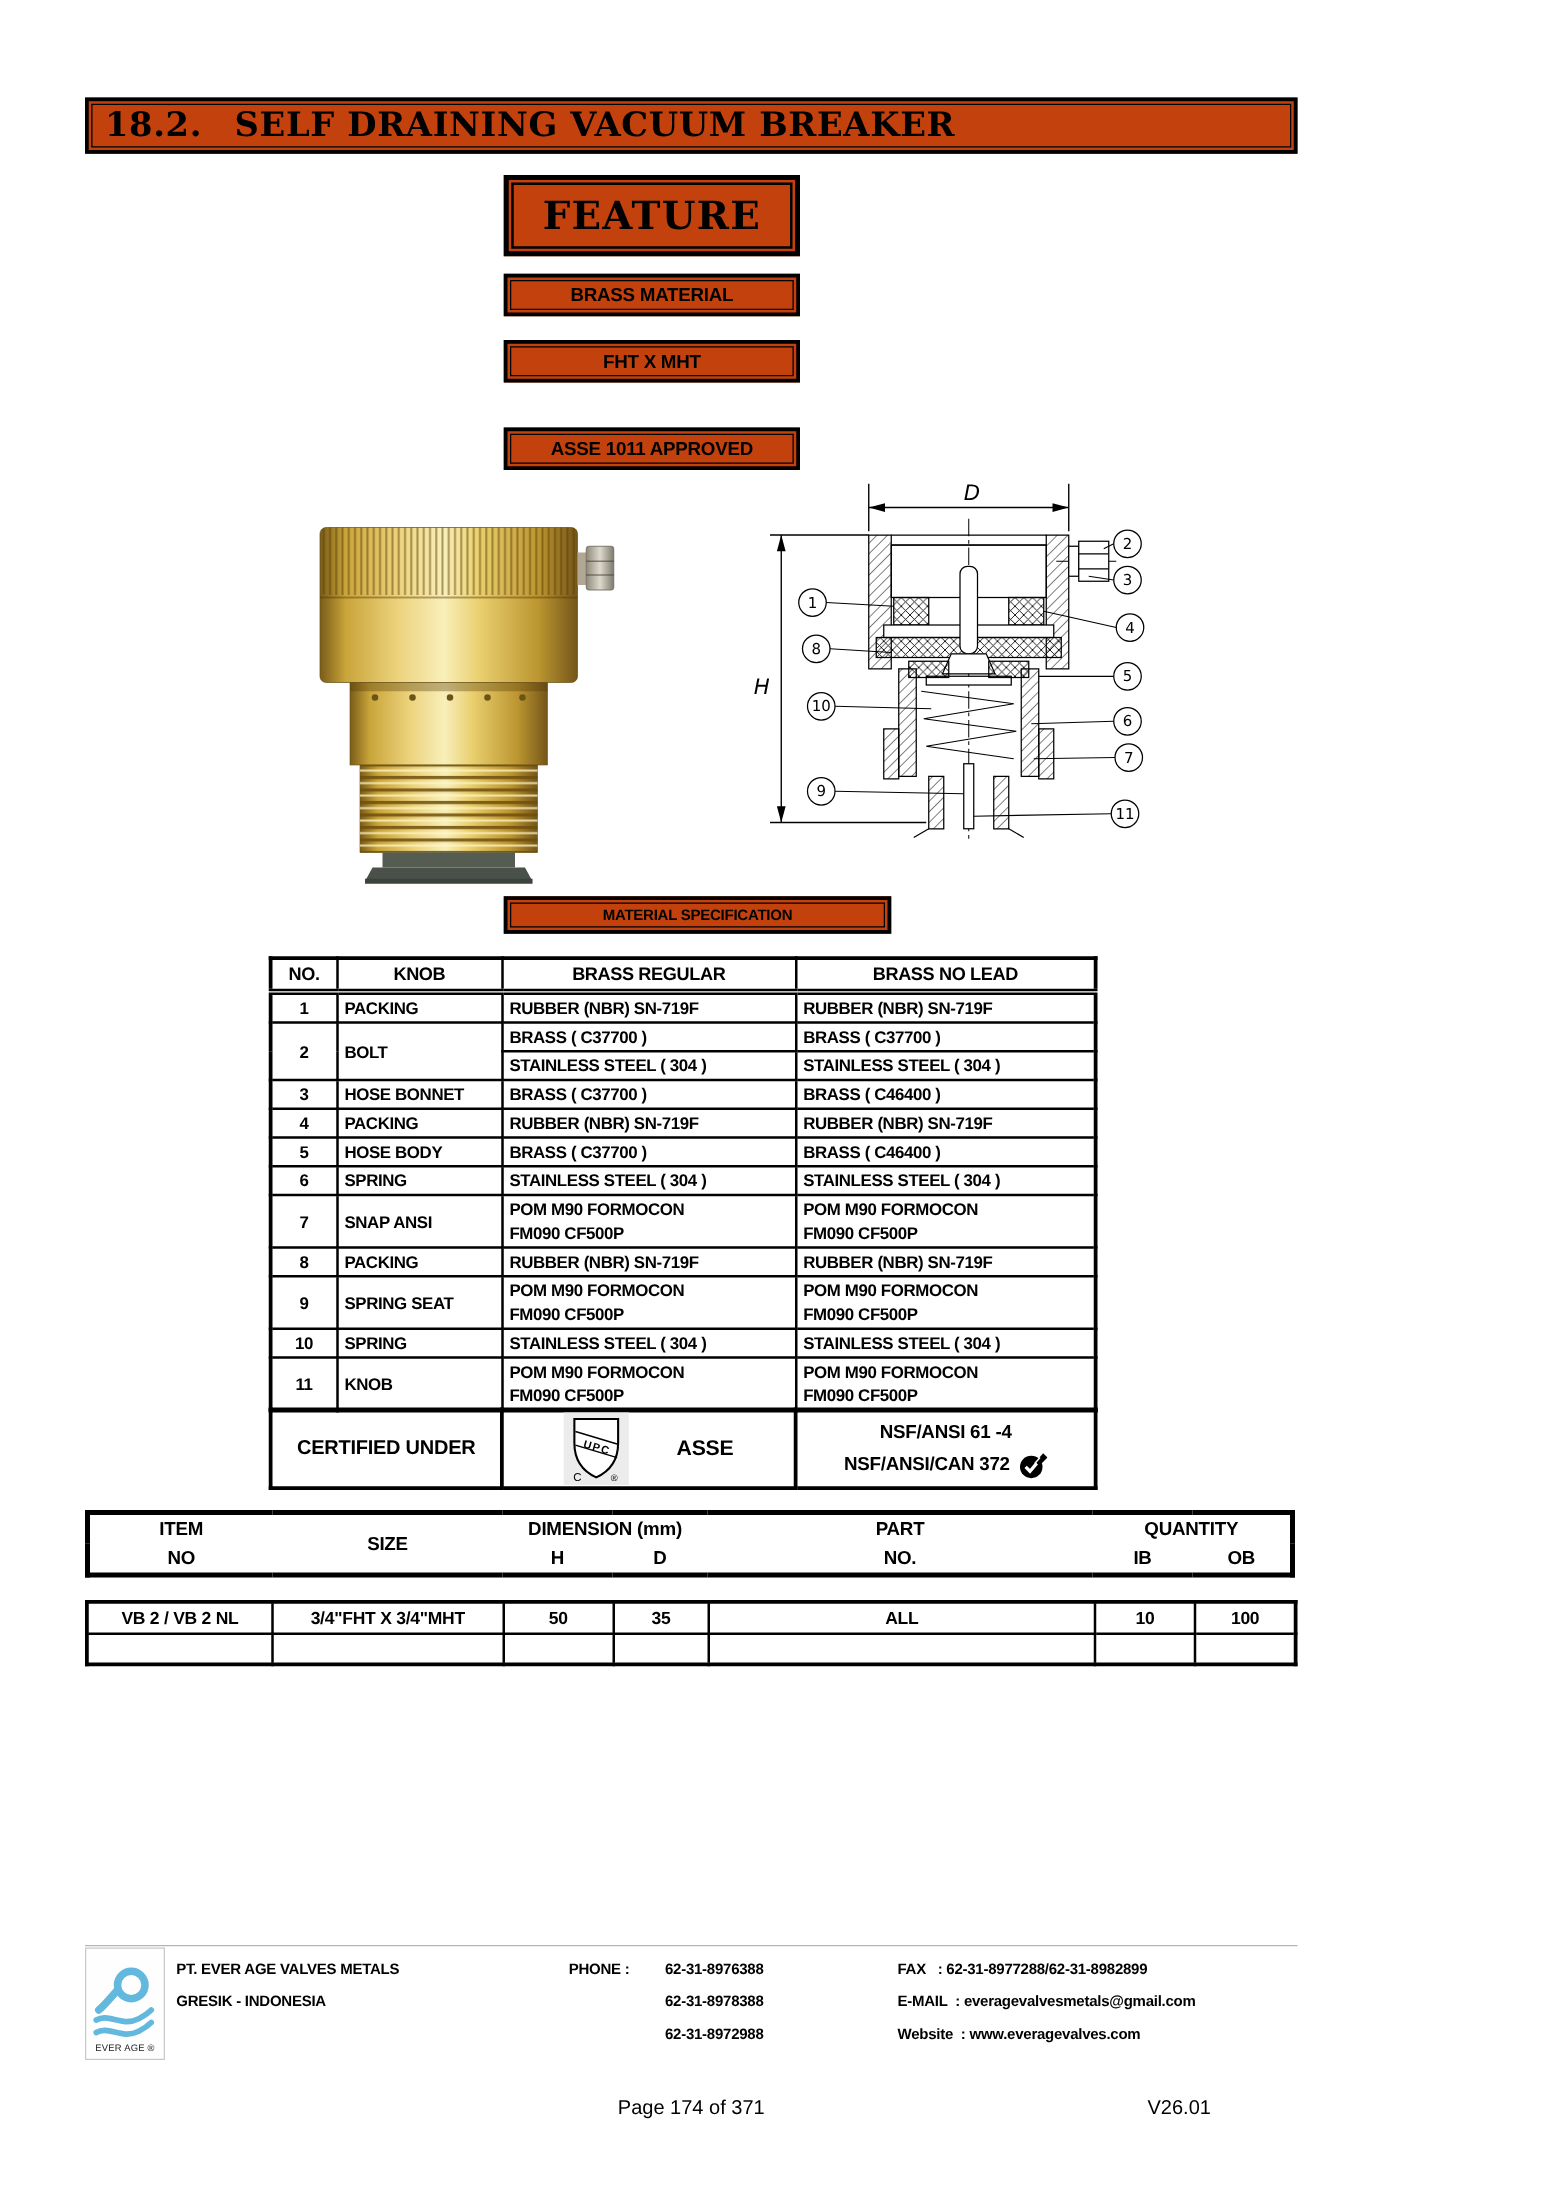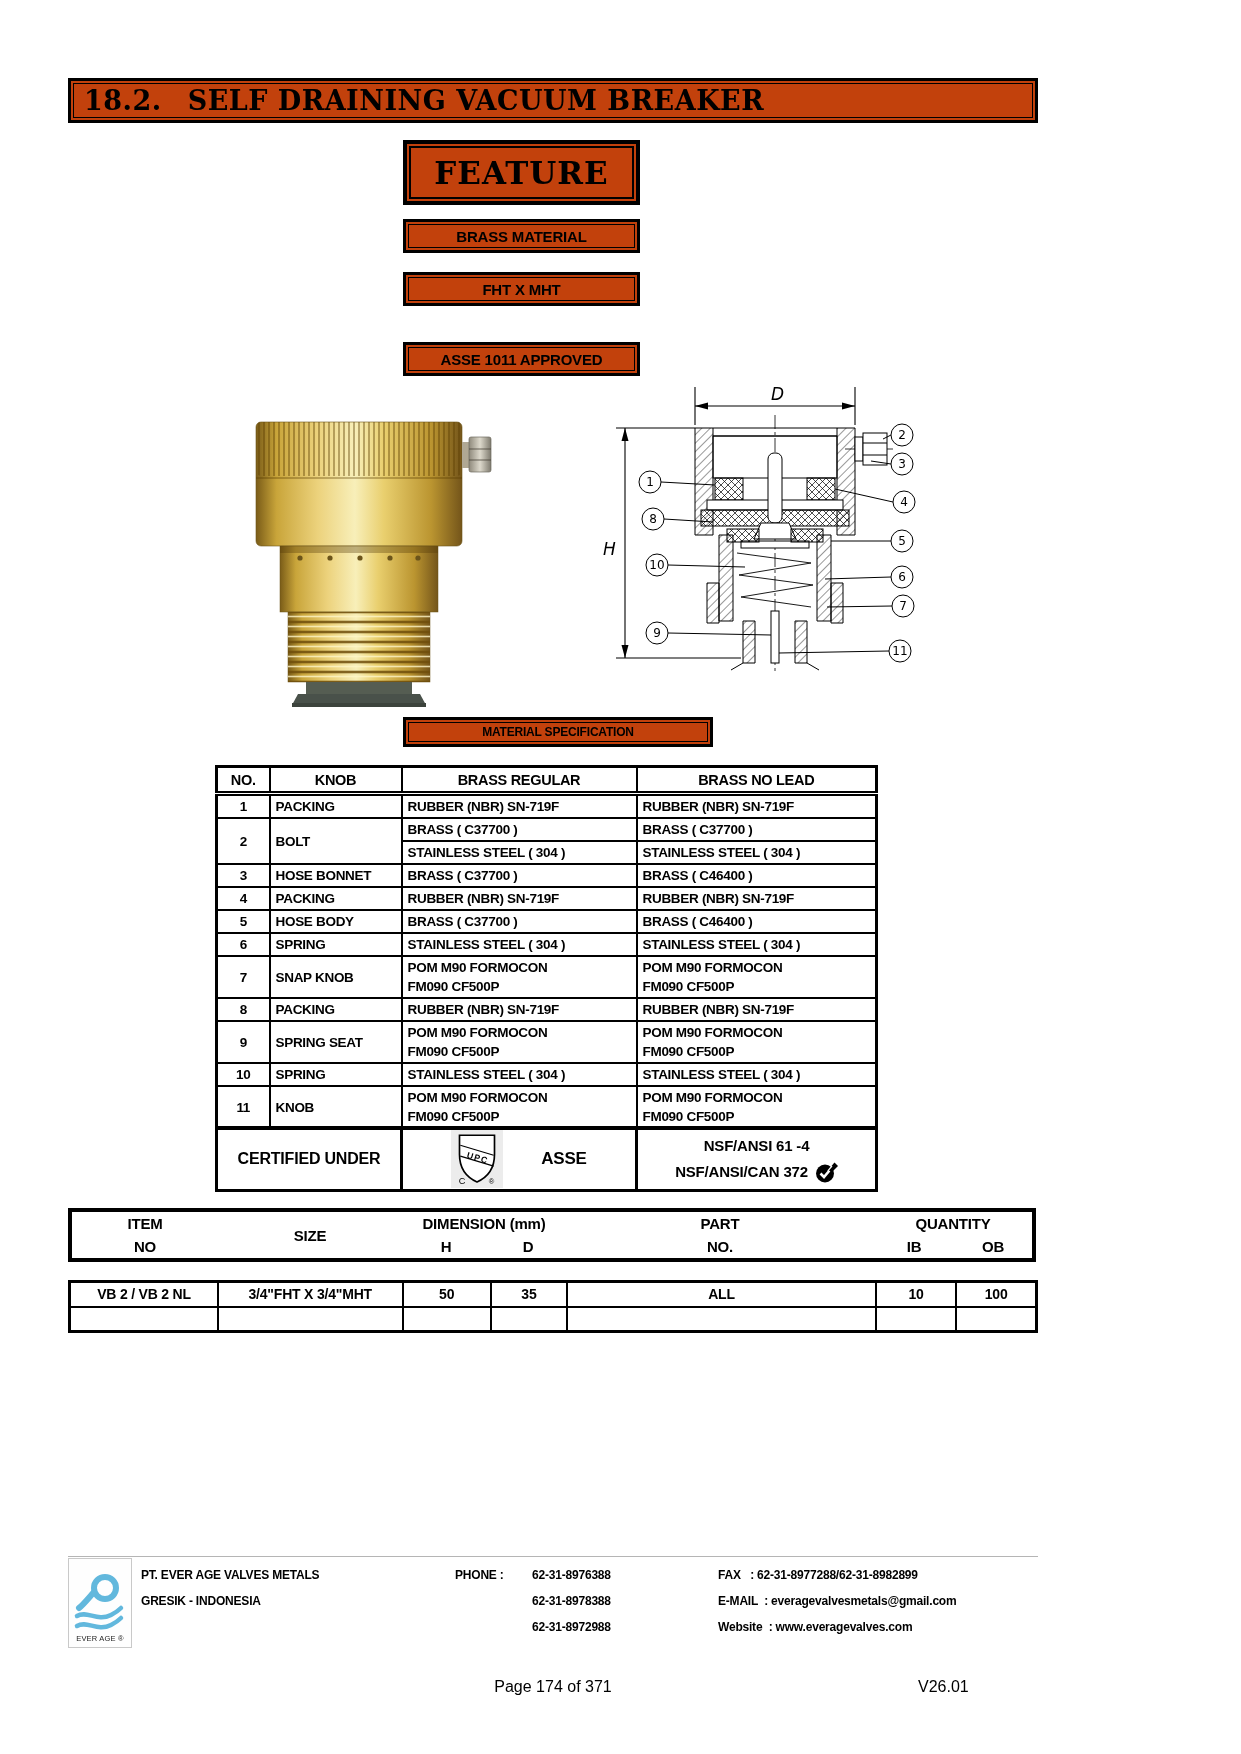--- a/index.html
+++ b/index.html
@@ -318,21 +318,21 @@
             <td>BRASS ( C46400 )</td>
           </tr>
           <tr>
             <td class="c-no">6</td>
             <td>SPRING</td>
             <td>STAINLESS STEEL ( 304 )</td>
             <td>STAINLESS STEEL ( 304 )</td>
           </tr>
           <tr>
             <td class="c-no">7</td>
-            <td>SNAP KNOB</td>
+            <td>SNAP ANSI</td>
             <td>POM M90 FORMOCON<br>FM090 CF500P</td>
             <td>POM M90 FORMOCON<br>FM090 CF500P</td>
           </tr>
           <tr>
             <td class="c-no">8</td>
             <td>PACKING</td>
             <td>RUBBER (NBR) SN-719F</td>
             <td>RUBBER (NBR) SN-719F</td>
           </tr>
           <tr>

